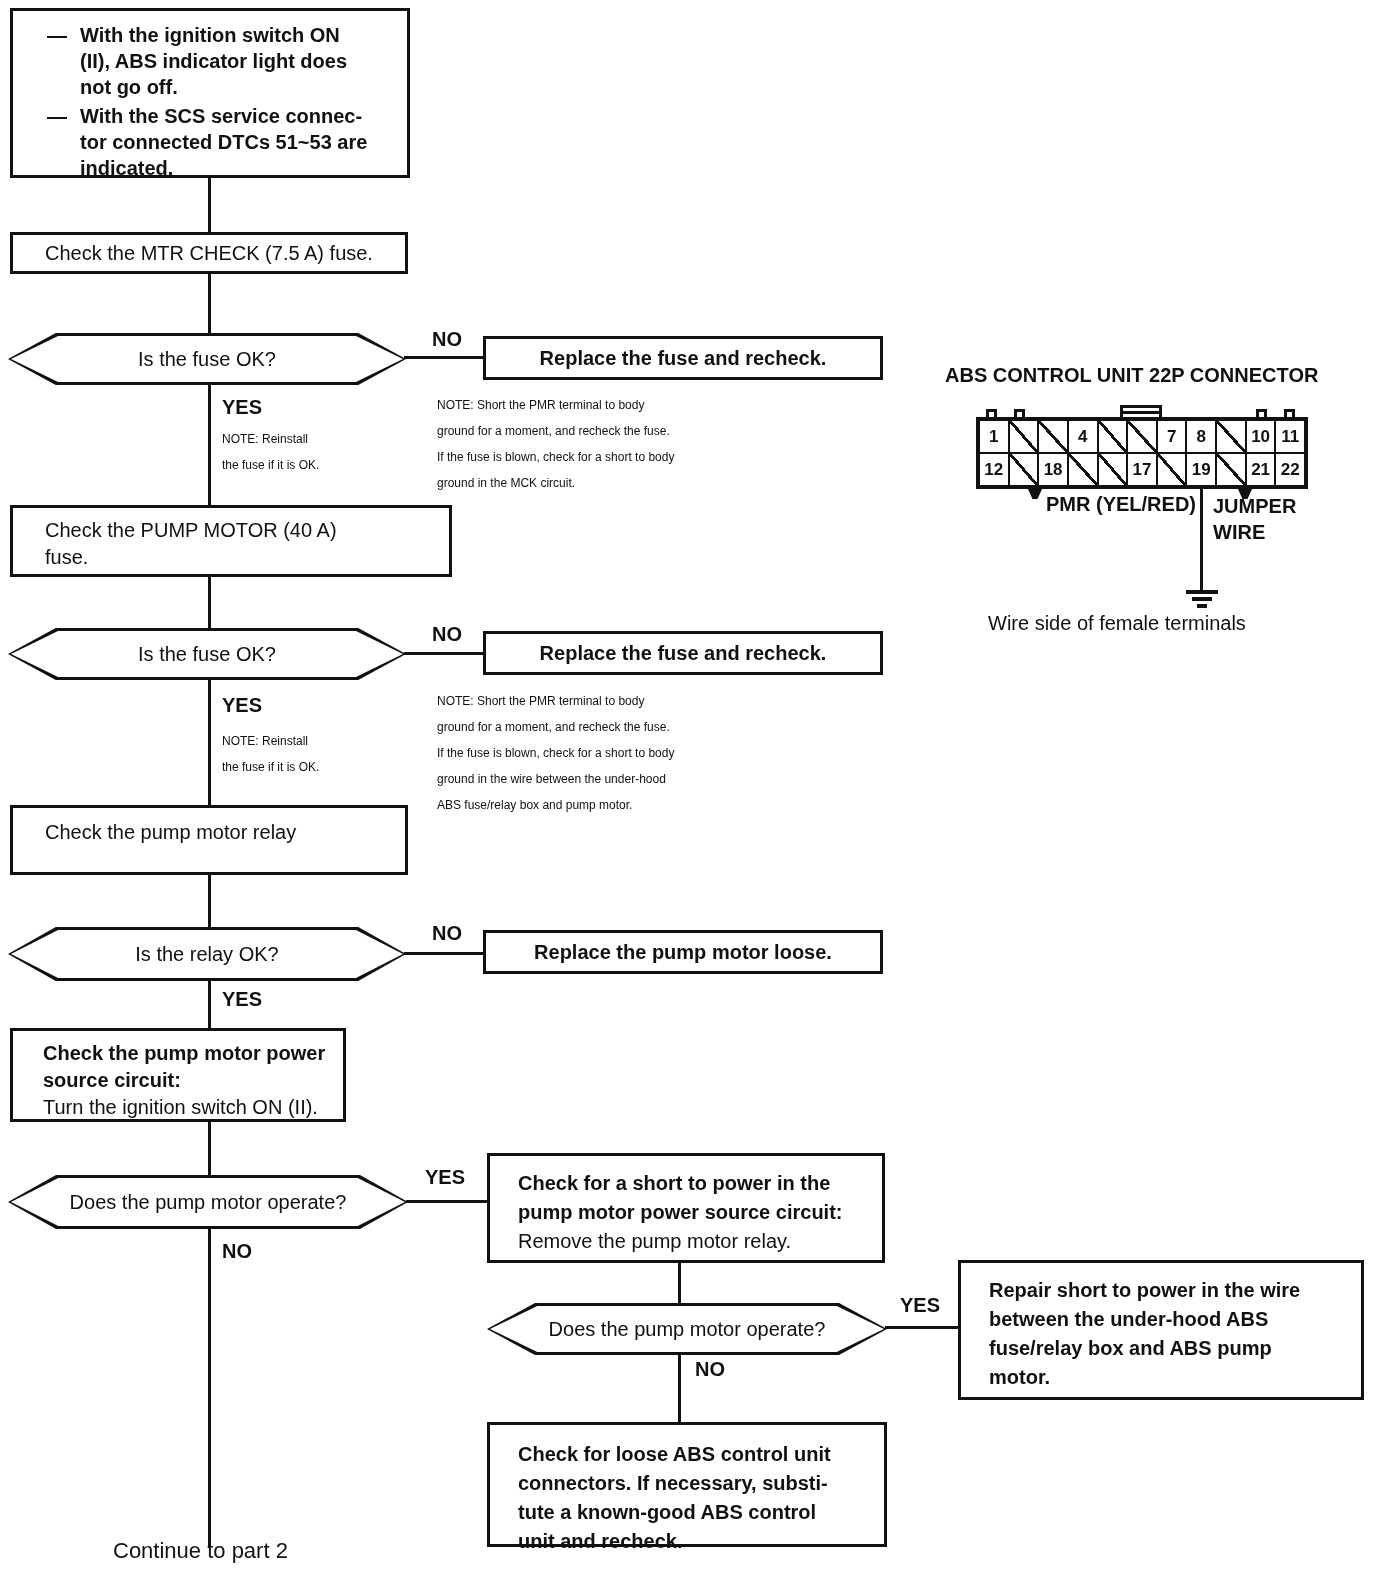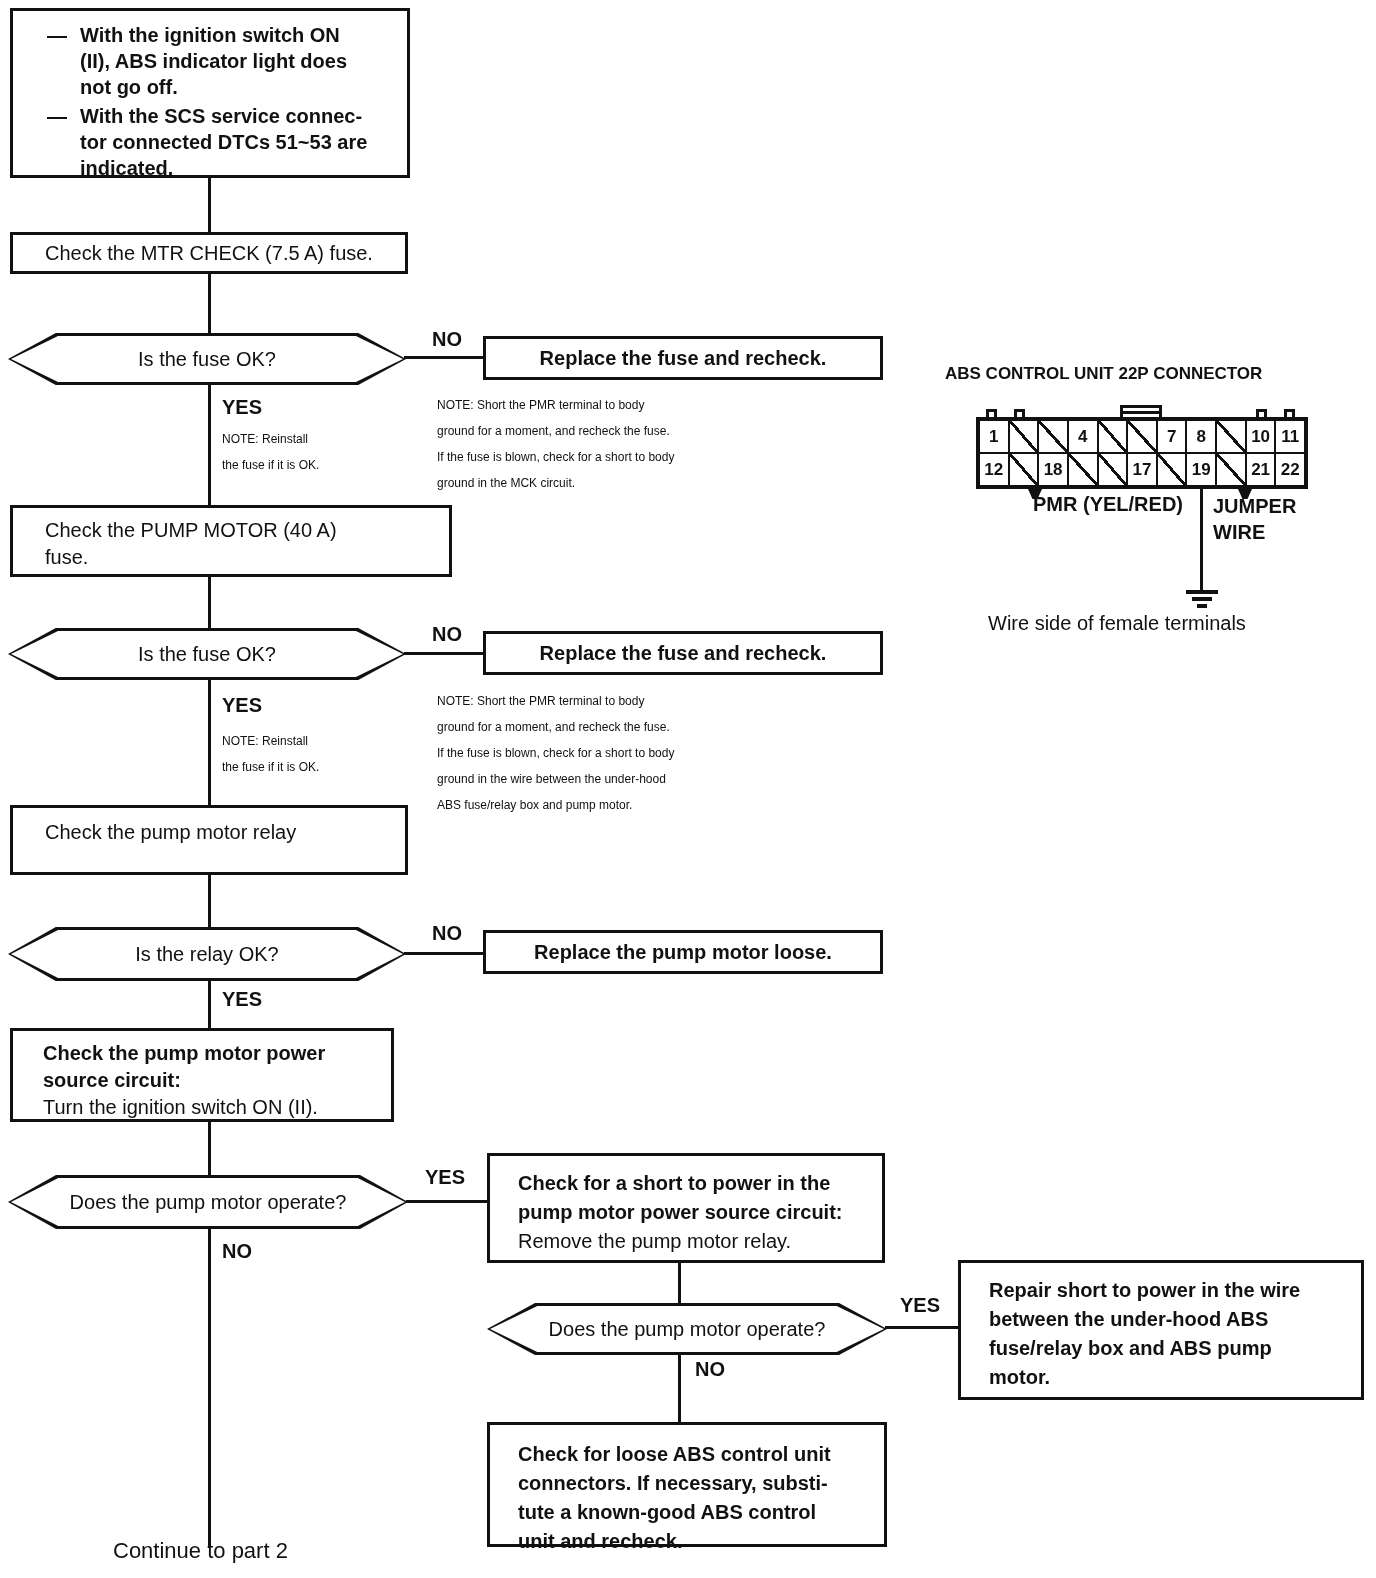--- a/index.html
+++ b/index.html
@@ -119,21 +119,21 @@
         <span>Is the relay OK?</span>
       </div>
   </div>
   <div class="hline" style="left:404px;top:952px;width:79px;height:3px"></div>
   <div class="lbl" style="left:432px;top:922px">NO</div>
   <div class="box center b" style="left:483px;top:930px;width:400px;height:44px">
     <span>Replace the pump motor loose.</span>
   </div>
   <div class="lbl" style="left:222px;top:988px">YES</div>
 
-  <div class="box" style="left:10px;top:1028px;width:384px;height:94px;padding:9px 0 12px 30px">
+  <div class="box" style="left:10px;top:1028px;width:336px;height:94px;padding:9px 0 12px 30px">
     <div class="b" style="white-space:pre-line;line-height:27px">Check the pump motor power
 source circuit:</div>
     <div style="line-height:27px">Turn the ignition switch ON (II).</div>
   </div>
 
   <div class="hex" style="left:8px;top:1175px;width:400px;height:54px">
     <div class="hex-in">
         <span>Does the pump motor operate?</span>
       </div>
   </div>
@@ -167,21 +167,21 @@
 
   <div class="box" style="left:958px;top:1260px;width:406px;height:140px;padding:13px 0 0 28px">
     <div class="b" style="white-space:pre-line;line-height:29px">Repair short to power in the wire
 between the under-hood ABS
 fuse/relay box and ABS pump
 motor.</div>
   </div>
 
   <div class="txt" style="left:113px;top:1538px;font-size:22px">Continue to part 2</div>
 
-  <div class="txt b" style="left:945px;top:364px;font-size:17px">ABS CONTROL UNIT 22P CONNECTOR</div>
+  <div class="txt b" style="left:945px;top:364px;font-size:20px">ABS CONTROL UNIT 22P CONNECTOR</div>
 
   <div class="bump" style="left:986px;top:409px"></div>
   <div class="bump" style="left:1014px;top:409px"></div>
   <div class="bump" style="left:1256px;top:409px"></div>
   <div class="bump" style="left:1284px;top:409px"></div>
   <div style="position:absolute;left:1120px;top:405px;width:42px;height:16px;border:3px solid #111;box-sizing:border-box;background:#fff">
     <div style="margin-top:3px;height:3px;background:#111"></div>
   </div>
 
   <div class="connector">
@@ -210,21 +210,21 @@
         <div class="ccell hatched"></div>
         <div class="ccell">21</div>
         <div class="ccell">22</div>
       </div>
   </div>
 
   <div class="btab" style="left:1028px;top:489px"></div>
   <div class="btab" style="left:1238px;top:489px"></div>
 
   <div class="vline" style="left:1200px;top:489px;width:3px;height:101px"></div>
-  <div class="txt b" style="left:1020px;top:493px;width:176px;text-align:center;white-space:nowrap">PMR (YEL/RED)</div>
+  <div class="txt b" style="left:1020px;top:493px;width:176px;text-align:right;white-space:nowrap">PMR (YEL/RED)</div>
   <div class="txt b" style="left:1213px;top:493px;line-height:26px">JUMPER
 WIRE</div>
 
   <div>
     <div class="gbar" style="left:1186px;top:590px;width:32px;height:4px"></div>
     <div class="gbar" style="left:1192px;top:597px;width:20px;height:4px"></div>
     <div class="gbar" style="left:1197px;top:604px;width:10px;height:4px"></div>
   </div>
 
   <div class="txt" style="left:988px;top:612px">Wire side of female terminals</div>

